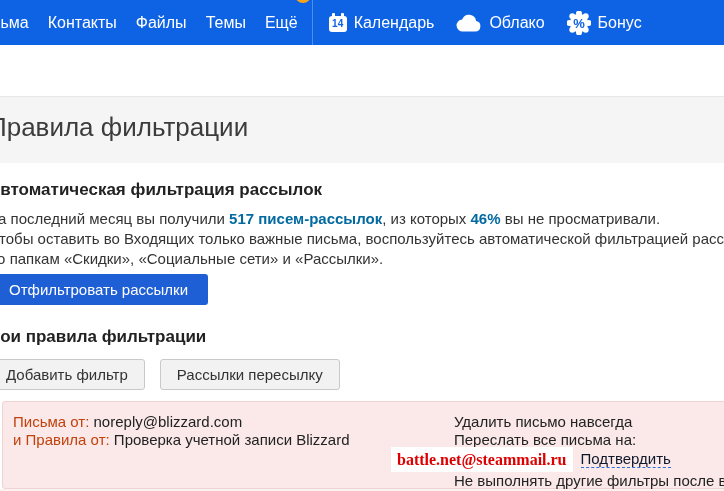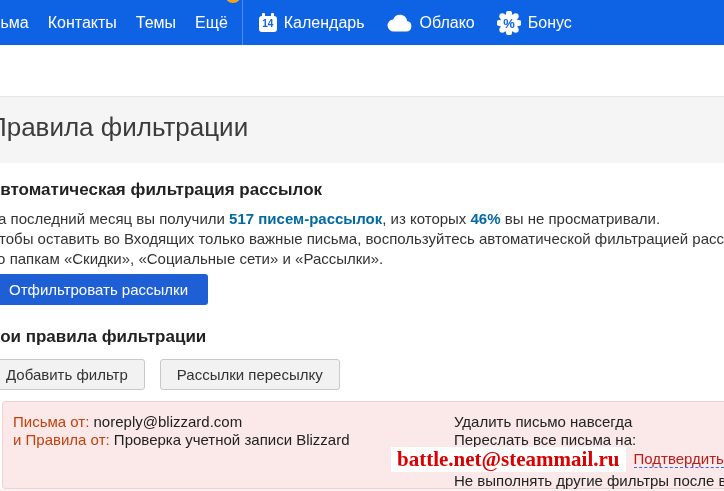--- a/index.html
+++ b/index.html
@@ -69,36 +69,37 @@
     font-size:15px; cursor:pointer;
   }
   .rule-conditions { padding:11px 0 0 10px; line-height:18px; white-space:nowrap; }
   .cond-label { color:#c2410c; }
   .cond-value { color:#222; }
   .rule-actions { position:absolute; left:451px; top:11px; line-height:18px; white-space:nowrap; color:#222; }
   .action-line { white-space:nowrap; }
   .fwd-row { margin:-3px 0 0 -63px; height:26px; display:flex; align-items:center; }
   .fwd-email {
     display:inline-block; background:#fff; padding:0 6px;
-    font-family:"Liberation Serif", serif; font-weight:bold; font-size:21px;
+    font-family:"Liberation Serif", serif; font-weight:bold; font-size:16px;
     color:#dd0000; line-height:25px;
   }
   .confirm-link {
-    margin-left:8px; font-size:15px; color:#b91c1c;
+    margin-left:8px; font-size:15px; color:#0f172a;
     border-bottom:1px dashed #2e6fdf; cursor:pointer; line-height:17px;
   }
   .bottom-strip { height:13px; background:#faf1f1; }
 </style>
 </head>
 <body>
 
 <div class="topnav">
   <div class="links">
     <div class="nav-item">Письма</div>
     <div class="nav-item">Контакты</div>
+    <div class="nav-item">Файлы</div>
     <div class="nav-item">Темы</div>
     <div class="nav-item">
       <span>Ещё</span>
       <span class="nav-badge">3</span>
     </div>
   </div>
   <div class="nav-divider"></div>
   <div class="apps">
     <div class="app-item">
       <span class="cal-icon">14</span>

